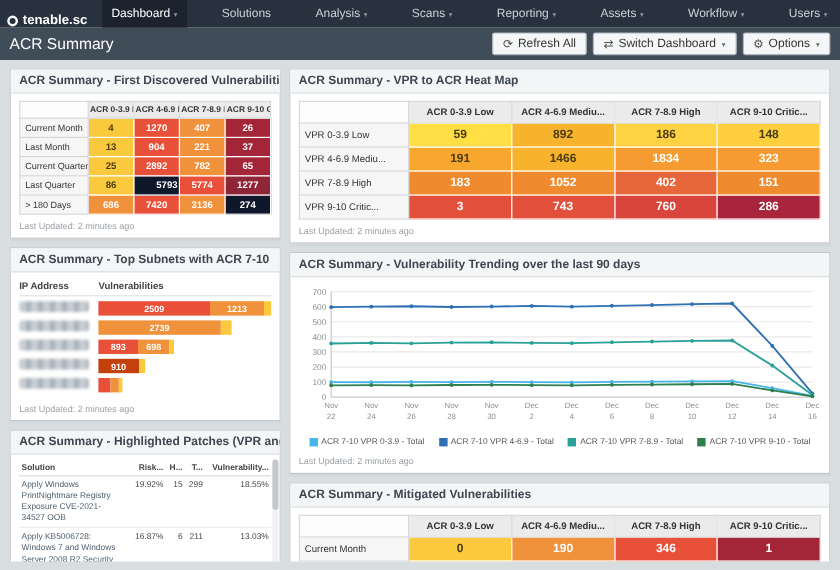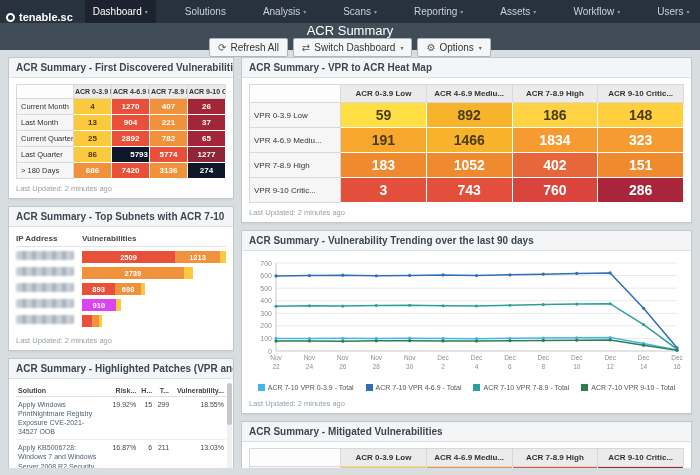--- a/index.html
+++ b/index.html
@@ -13,21 +13,21 @@
   
   .topnav { height:23px; background:#28313e; display:flex; align-items:flex-end; padding:0 6px; }
   .brand { display:flex; align-items:center; gap:4px; color:#fff; font-size:11px; font-weight:700; margin-right:12px; cursor:pointer; }
   .logo-circle { width:9px; height:9px; border:2px solid #fff; border-radius:50%; display:inline-block; }
   .nav-items { display:flex; height:23px;gap:21px; }
   .nav-item { display:flex; align-items:center; gap:3px; color:#c9d1da; font-size:10px; padding:0 8px; height:23px; cursor:pointer; white-space:nowrap; }
   .nav-item.active { background:#1c232e; color:#fff; }
   .nav-caret { font-size:6px; color:#8795a5; }
 
   
-  .toolbar { height:27px; background:#414c59; display:flex; align-items:center; justify-content:space-between; padding:0 8px;flex-direction:column; }
+  .toolbar { height:27px; background:#414c59; display:flex; align-items:center; justify-content:space-between; padding:0 8px; }
   .page-title { color:#fff; font-size:13px; }
   .toolbar-actions { display:flex; gap:5px; align-items:center; }
   .tb-btn { display:flex; align-items:center; gap:4px; background:#f5f6f7; border:1px solid #aeb6bd; border-radius:2px; color:#333; font-size:10px; padding:0 8px; height:19px; font-family:inherit; cursor:pointer; }
   .bicon { font-size:10px; color:#555; }
   .tb-caret { font-size:6px; color:#666; margin-left:1px; }
 
   
   .content { display:flex; gap:7px; padding:7px 8px; height:425px; }
   .col { display:flex; flex-direction:column; gap:7px; overflow:hidden; }
   .col-left { width:226px; flex:none; }
@@ -40,21 +40,21 @@
 
   
   .heat-table { width:100%; border-collapse:collapse; table-layout:fixed; }
   .heat-table th { background:#ebebeb; border:1px solid #d8d8d8; font-size:7px; font-weight:700; color:#333; padding:3px 1px; text-align:center; white-space:nowrap; overflow:hidden; }
   .heat-table th.corner { background:#fdfdfd; }
   .heat-table td.rowlabel { background:#f6f6f6; border:1px solid #d8d8d8; font-size:7.5px; color:#333; padding:3px 4px; white-space:nowrap; overflow:hidden; }
   .heat-table td.val { border:1px solid #fff; font-size:8px; font-weight:700; text-align:center; padding:3px 1px; cursor:pointer; }
   .heat-table td.val.plain { border:1px solid #e2e2e2; font-weight:400; color:#333; background:#fff; }
   .wide .heat-table th { font-size:8px; padding:4px 2px; }
   .wide .heat-table td.rowlabel { font-size:8px; }
-  .wide .heat-table td.val { font-size:14px; padding:4px 2px; }
+  .wide .heat-table td.val { font-size:10px; padding:4px 2px; }
 
   
   .subnet-head { display:flex; font-size:8px; font-weight:700; color:#444; border-bottom:1px solid #e2e2e2; padding:1px 0 3px; }
   .subnet-head .c1 { width:66px; flex:none; }
   .subnet-row { display:flex; align-items:flex-start; margin:4px 0; }
   .ip-blur { width:58px; height:9px; margin-right:8px; flex:none; border-radius:2px;
              background:repeating-linear-gradient(90deg,#c7cdd3 0 6px,#aab3bb 6px 10px); filter:blur(1.2px); }
   .bar-wrap { flex:1; height:12px; display:flex; cursor:pointer; }
   .bar-seg { display:flex; align-items:center; justify-content:center; font-size:7.5px; font-weight:700; overflow:hidden; white-space:nowrap; }
 
@@ -222,21 +222,21 @@
               <span class="ip-blur"></span>
               <div class="bar-wrap">
                 <span class="bar-seg" style="width: 23%; background: rgb(232, 80, 58); color: rgb(255, 255, 255);">893</span>
                 <span class="bar-seg" style="width: 18%; background: rgb(240, 145, 59); color: rgb(255, 255, 255);">698</span>
                 <span class="bar-seg" style="width: 3.1%; background: rgb(251, 201, 61); color: rgb(74, 59, 16);"></span>
               </div>
             </div>
             <div class="subnet-row">
               <span class="ip-blur"></span>
               <div class="bar-wrap">
-                <span class="bar-seg" style="width: 23.4%; background: #d946ef; color: rgb(255, 255, 255);">910</span>
+                <span class="bar-seg" style="width: 23.4%; background: #c2410c; color: rgb(255, 255, 255);">910</span>
                 <span class="bar-seg" style="width: 3.6%; background: rgb(251, 201, 61); color: rgb(74, 59, 16);"></span>
               </div>
             </div>
             <div class="subnet-row">
               <span class="ip-blur"></span>
               <div class="bar-wrap">
                 <span class="bar-seg" style="width: 7.1%; background: rgb(232, 80, 58); color: rgb(255, 255, 255);"></span>
                 <span class="bar-seg" style="width: 4.6%; background: rgb(240, 145, 59); color: rgb(255, 255, 255);"></span>
                 <span class="bar-seg" style="width: 2.1%; background: rgb(251, 201, 61); color: rgb(74, 59, 16);"></span>
               </div>

